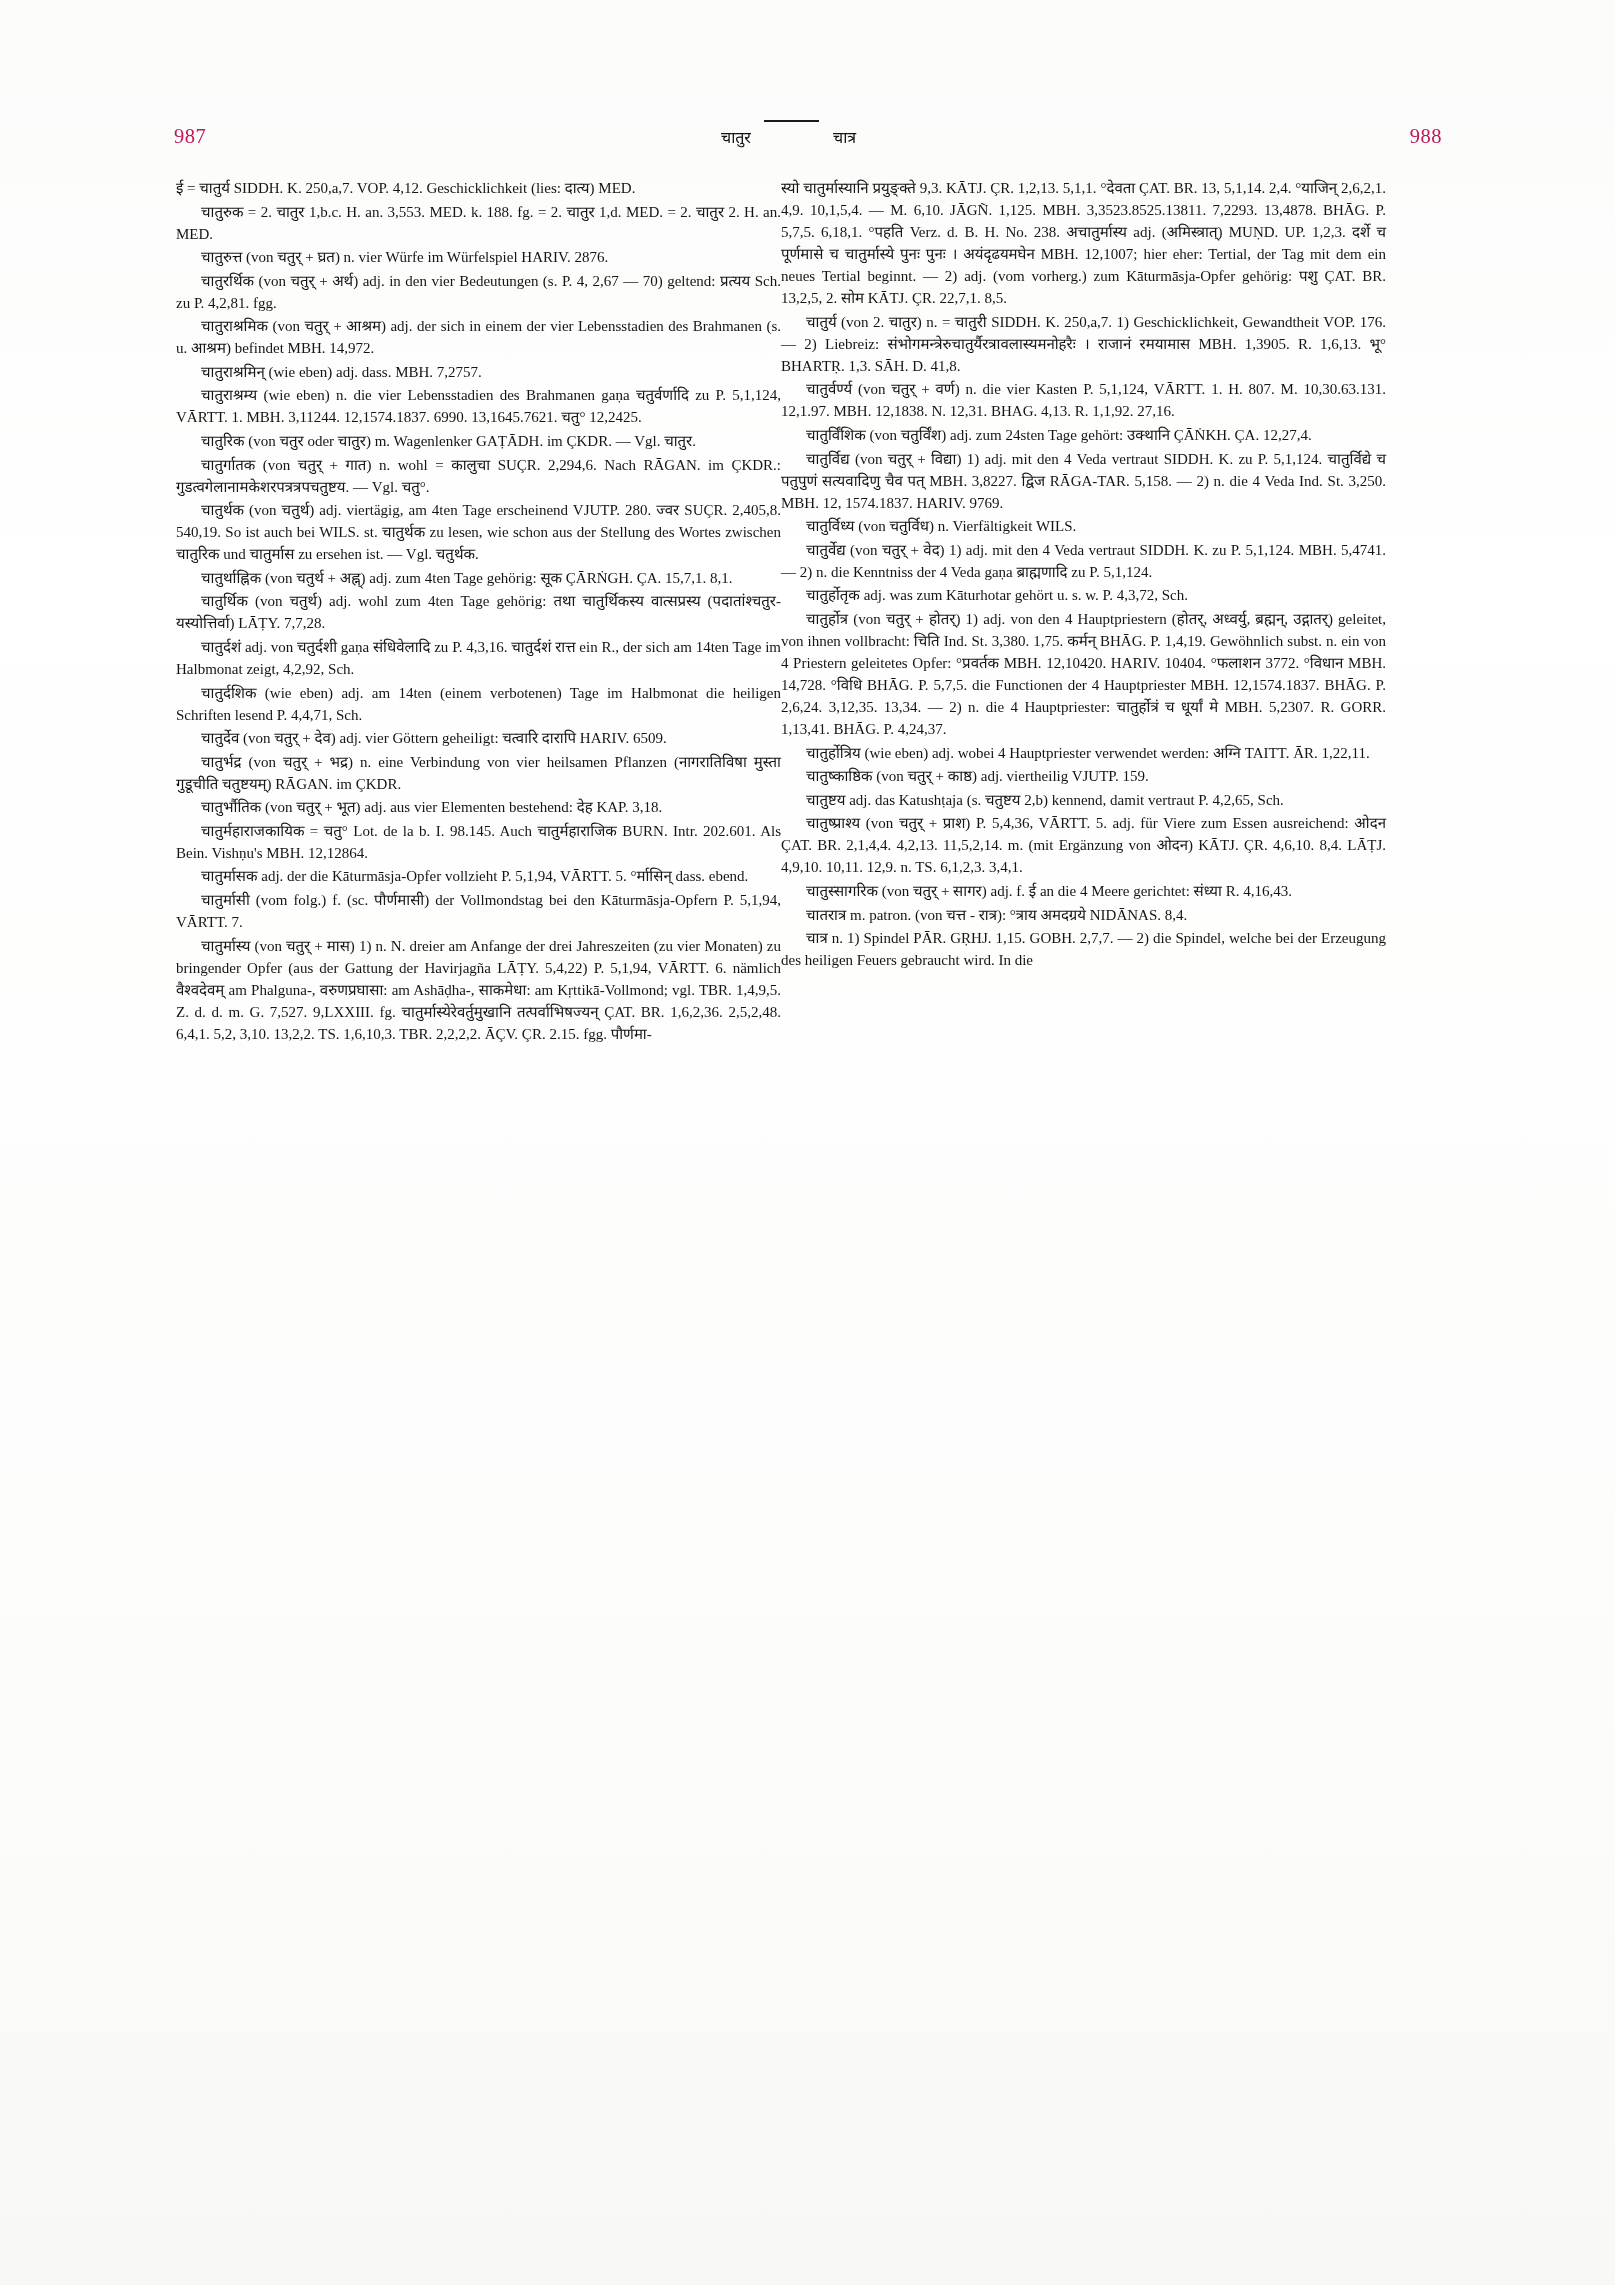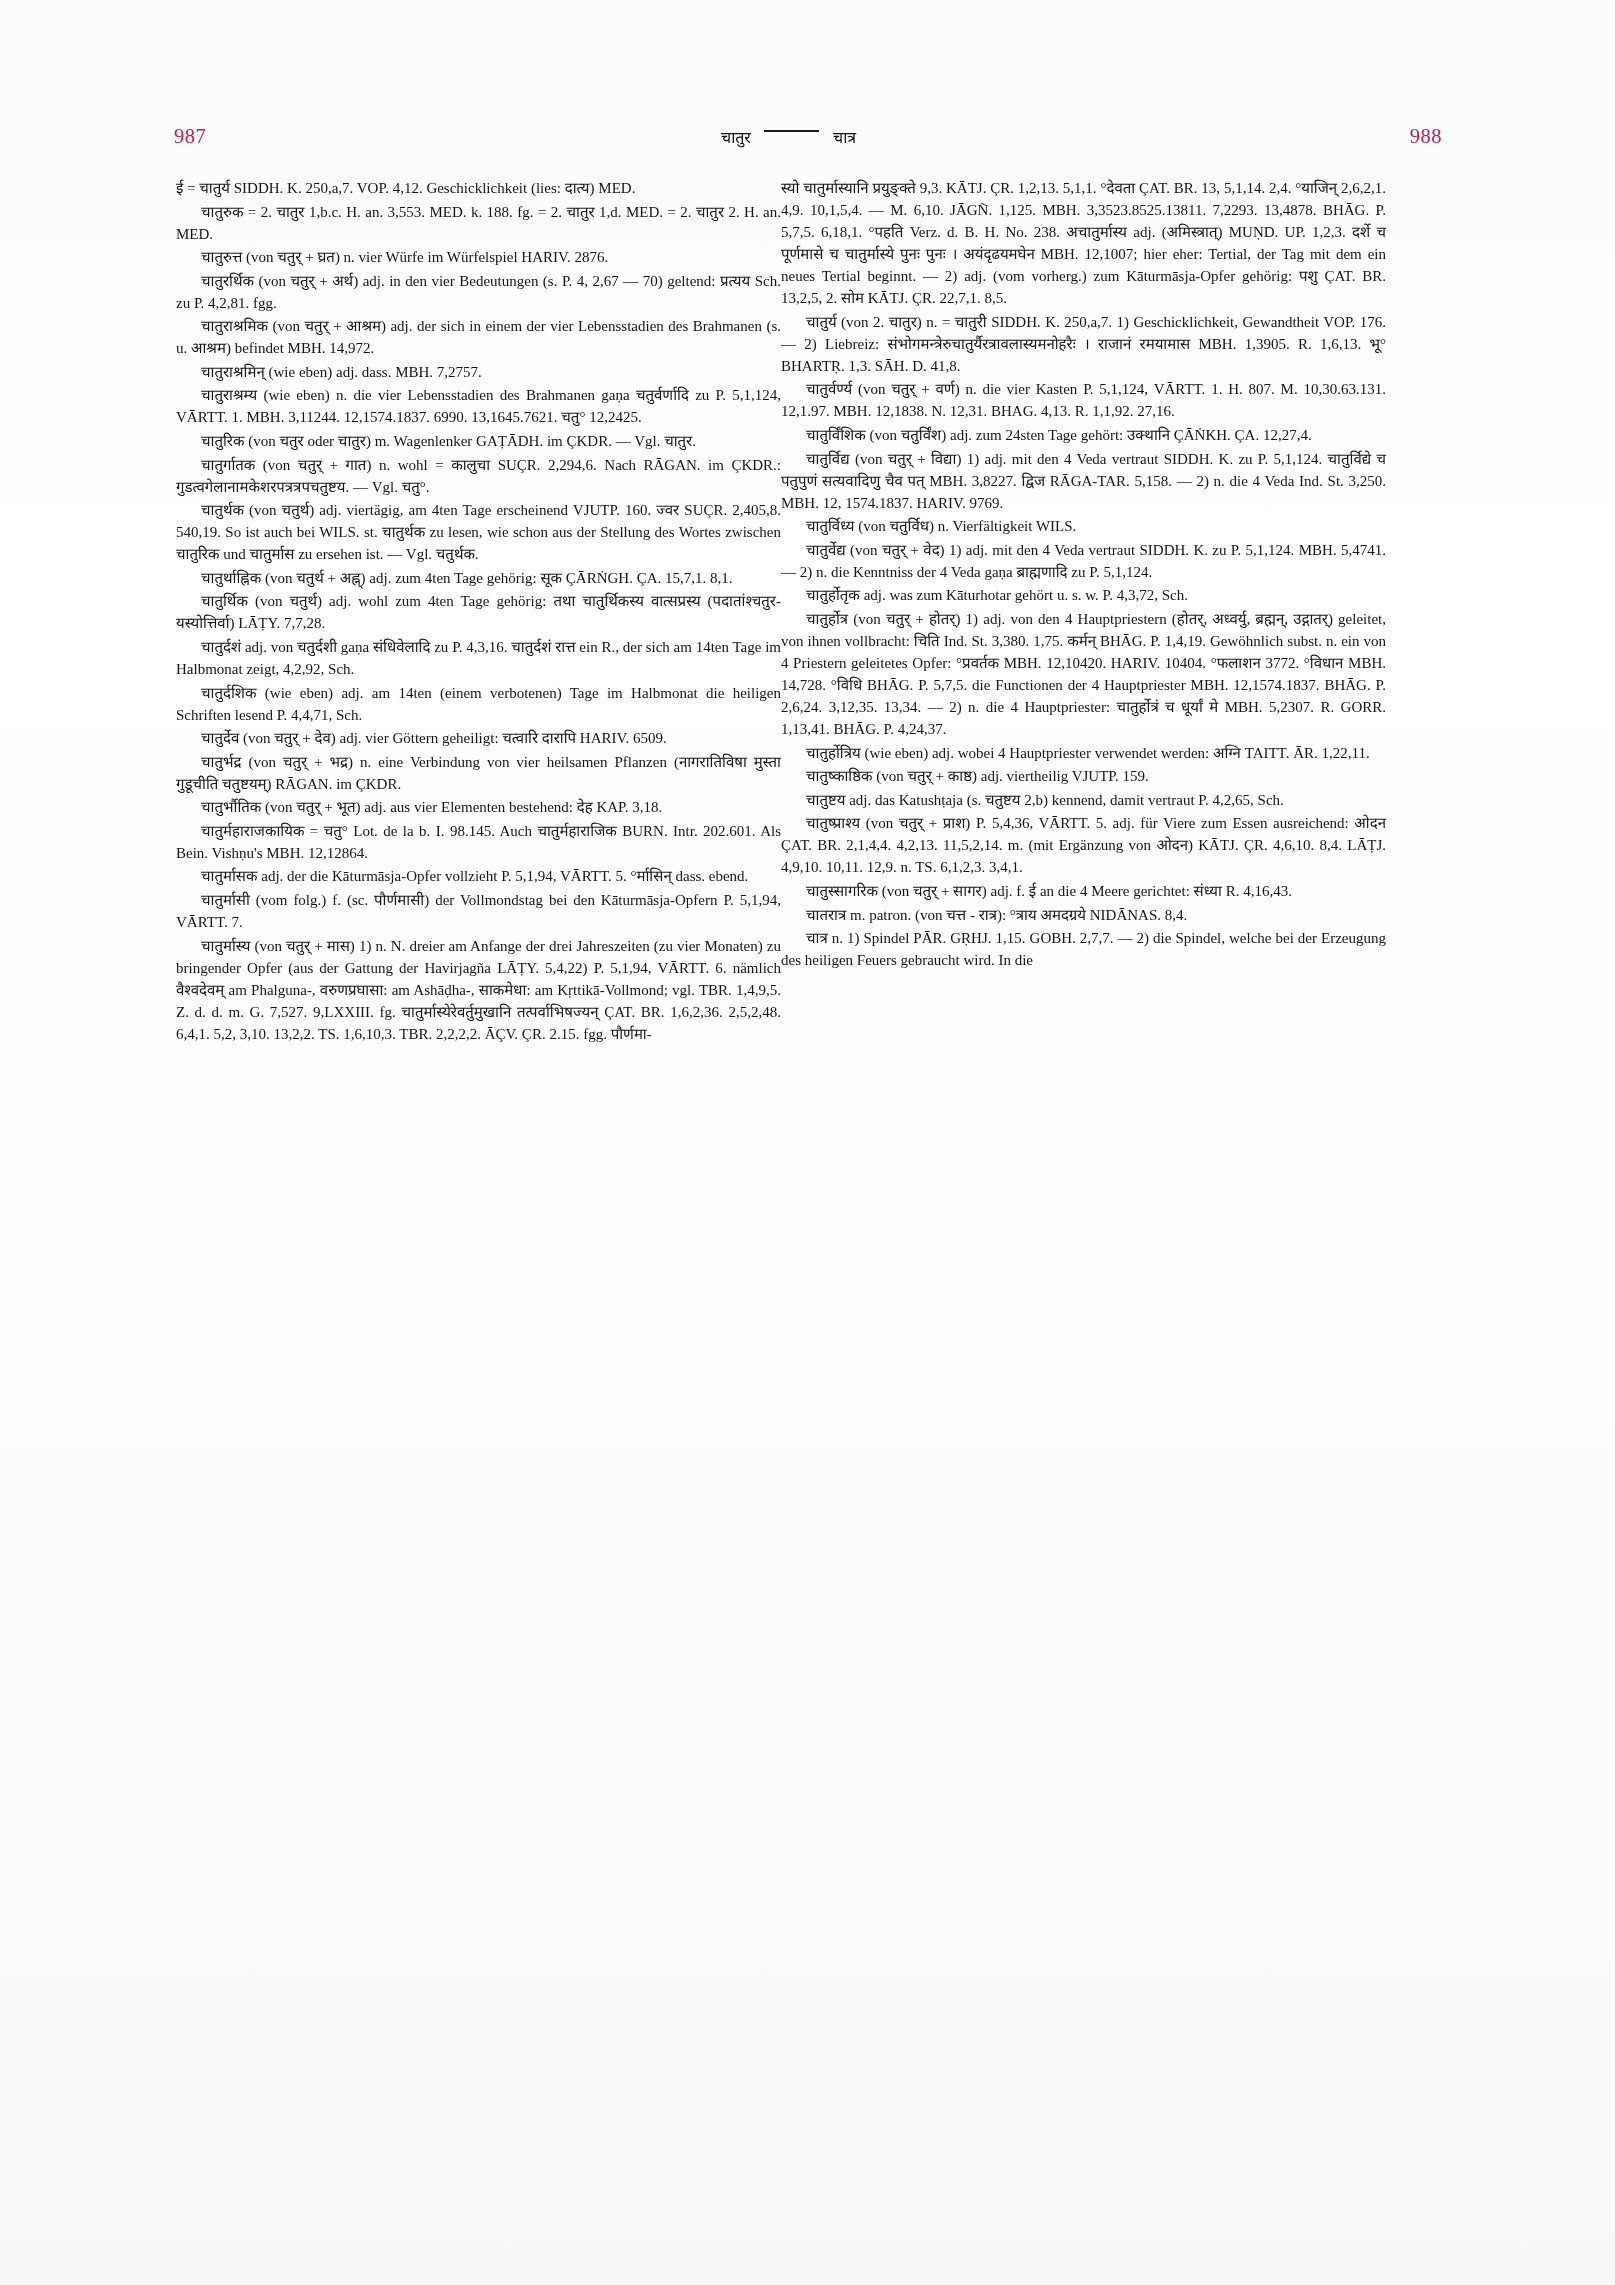--- a/index.html
+++ b/index.html
@@ -44,21 +44,21 @@
   .folio {
     font-family: "Liberation Serif", serif;
     font-size: 20.5px;
     color: #be185d;
   }
   .runhead {
     font-size: 22.4px;
     letter-spacing: 1px;
     color: #111;
     display: flex;
-    align-items: center;
+    align-items: flex-start;
     gap: 13.7px;
     margin-left: -39px;
   }
   .runhead .dash {
     display: inline-block;
     width: 55px;
     height: 2px;
     background: #1a1a1a;
     position: relative;
     top: -5.9px;
@@ -113,21 +113,21 @@
     <div class="col">
       <p class="entry first">ई = चातुर्य SIDDH. K. 250,a,7. VOP. 4,12. Geschicklichkeit (lies: दात्य) MED.</p>
       <p class="entry">चातुरुक = 2. चातुर 1,b.c. H. an. 3,553. MED. k. 188. fg. = 2. चातुर 1,d. MED. = 2. चातुर 2. H. an. MED.</p>
       <p class="entry">चातुरुत्त (von चतुर् + घ्रत) n. vier Würfe im Würfelspiel HARIV. 2876.</p>
       <p class="entry">चातुरर्थिक (von चतुर् + अर्थ) adj. in den vier Bedeutungen (s. P. 4, 2,67 — 70) geltend: प्रत्यय Sch. zu P. 4,2,81. fgg.</p>
       <p class="entry">चातुराश्रमिक (von चतुर् + आश्रम) adj. der sich in einem der vier Lebensstadien des Brahmanen (s. u. आश्रम) befindet MBH. 14,972.</p>
       <p class="entry">चातुराश्रमिन् (wie eben) adj. dass. MBH. 7,2757.</p>
       <p class="entry">चातुराश्रम्य (wie eben) n. die vier Lebensstadien des Brahmanen gaṇa चतुर्वर्णादि zu P. 5,1,124, VĀRTT. 1. MBH. 3,11244. 12,1574.1837. 6990. 13,1645.7621. चतु° 12,2425.</p>
       <p class="entry">चातुरिक (von चतुर oder चातुर) m. Wagenlenker GAṬĀDH. im ÇKDR. — Vgl. चातुर.</p>
       <p class="entry">चातुर्गातक (von चतुर् + गात) n. wohl = कालुचा SUÇR. 2,294,6. Nach RĀGAN. im ÇKDR.: गुडत्वगेलानामकेशरपत्रत्रपचतुष्टय. — Vgl. चतु°.</p>
-      <p class="entry">चातुर्थक (von चतुर्थ) adj. viertägig, am 4ten Tage erscheinend VJUTP. 160. ज्वर SUÇR. 2,405,8. 540,19. So ist auch bei WILS. st. चातुर्थक zu lesen, wie schon aus der Stellung des Wortes zwischen चातुरिक und चातुर्मास zu ersehen ist. — Vgl. चतुर्थक.</p>
+      <p class="entry">चातुर्थक (von चतुर्थ) adj. viertägig, am 4ten Tage erscheinend VJUTP. 280. ज्वर SUÇR. 2,405,8. 540,19. So ist auch bei WILS. st. चातुर्थक zu lesen, wie schon aus der Stellung des Wortes zwischen चातुरिक und चातुर्मास zu ersehen ist. — Vgl. चतुर्थक.</p>
       <p class="entry">चातुर्थाह्निक (von चतुर्थ + अह्न्) adj. zum 4ten Tage gehörig: सूक ÇĀRṄGH. ÇA. 15,7,1. 8,1.</p>
       <p class="entry">चातुर्थिक (von चतुर्थ) adj. wohl zum 4ten Tage gehörig: तथा चातुर्थिकस्य वात्सप्रस्य (पदातांश्चतुर-यस्योत्तिर्वा) LĀṬY. 7,7,28.</p>
       <p class="entry">चातुर्दशं adj. von चतुर्दशी gaṇa संधिवेलादि zu P. 4,3,16. चातुर्दशं रात्त ein R., der sich am 14ten Tage im Halbmonat zeigt, 4,2,92, Sch.</p>
       <p class="entry">चातुर्दशिक (wie eben) adj. am 14ten (einem verbotenen) Tage im Halbmonat die heiligen Schriften lesend P. 4,4,71, Sch.</p>
       <p class="entry">चातुर्देव (von चतुर् + देव) adj. vier Göttern geheiligt: चत्वारि दारापि HARIV. 6509.</p>
       <p class="entry">चातुर्भद्र (von चतुर् + भद्र) n. eine Verbindung von vier heilsamen Pflanzen (नागरातिविषा मुस्ता गुडूचीति चतुष्टयम्) RĀGAN. im ÇKDR.</p>
       <p class="entry">चातुर्भौतिक (von चतुर् + भूत) adj. aus vier Elementen bestehend: देह KAP. 3,18.</p>
       <p class="entry">चातुर्महाराजकायिक = चतु° Lot. de la b. I. 98.145. Auch चातुर्महाराजिक BURN. Intr. 202.601. Als Bein. Vishṇu's MBH. 12,12864.</p>
       <p class="entry">चातुर्मासक adj. der die Kāturmāsja-Opfer vollzieht P. 5,1,94, VĀRTT. 5. °र्मासिन् dass. ebend.</p>
       <p class="entry">चातुर्मासी (vom folg.) f. (sc. पौर्णमासी) der Vollmondstag bei den Kāturmāsja-Opfern P. 5,1,94, VĀRTT. 7.</p>

